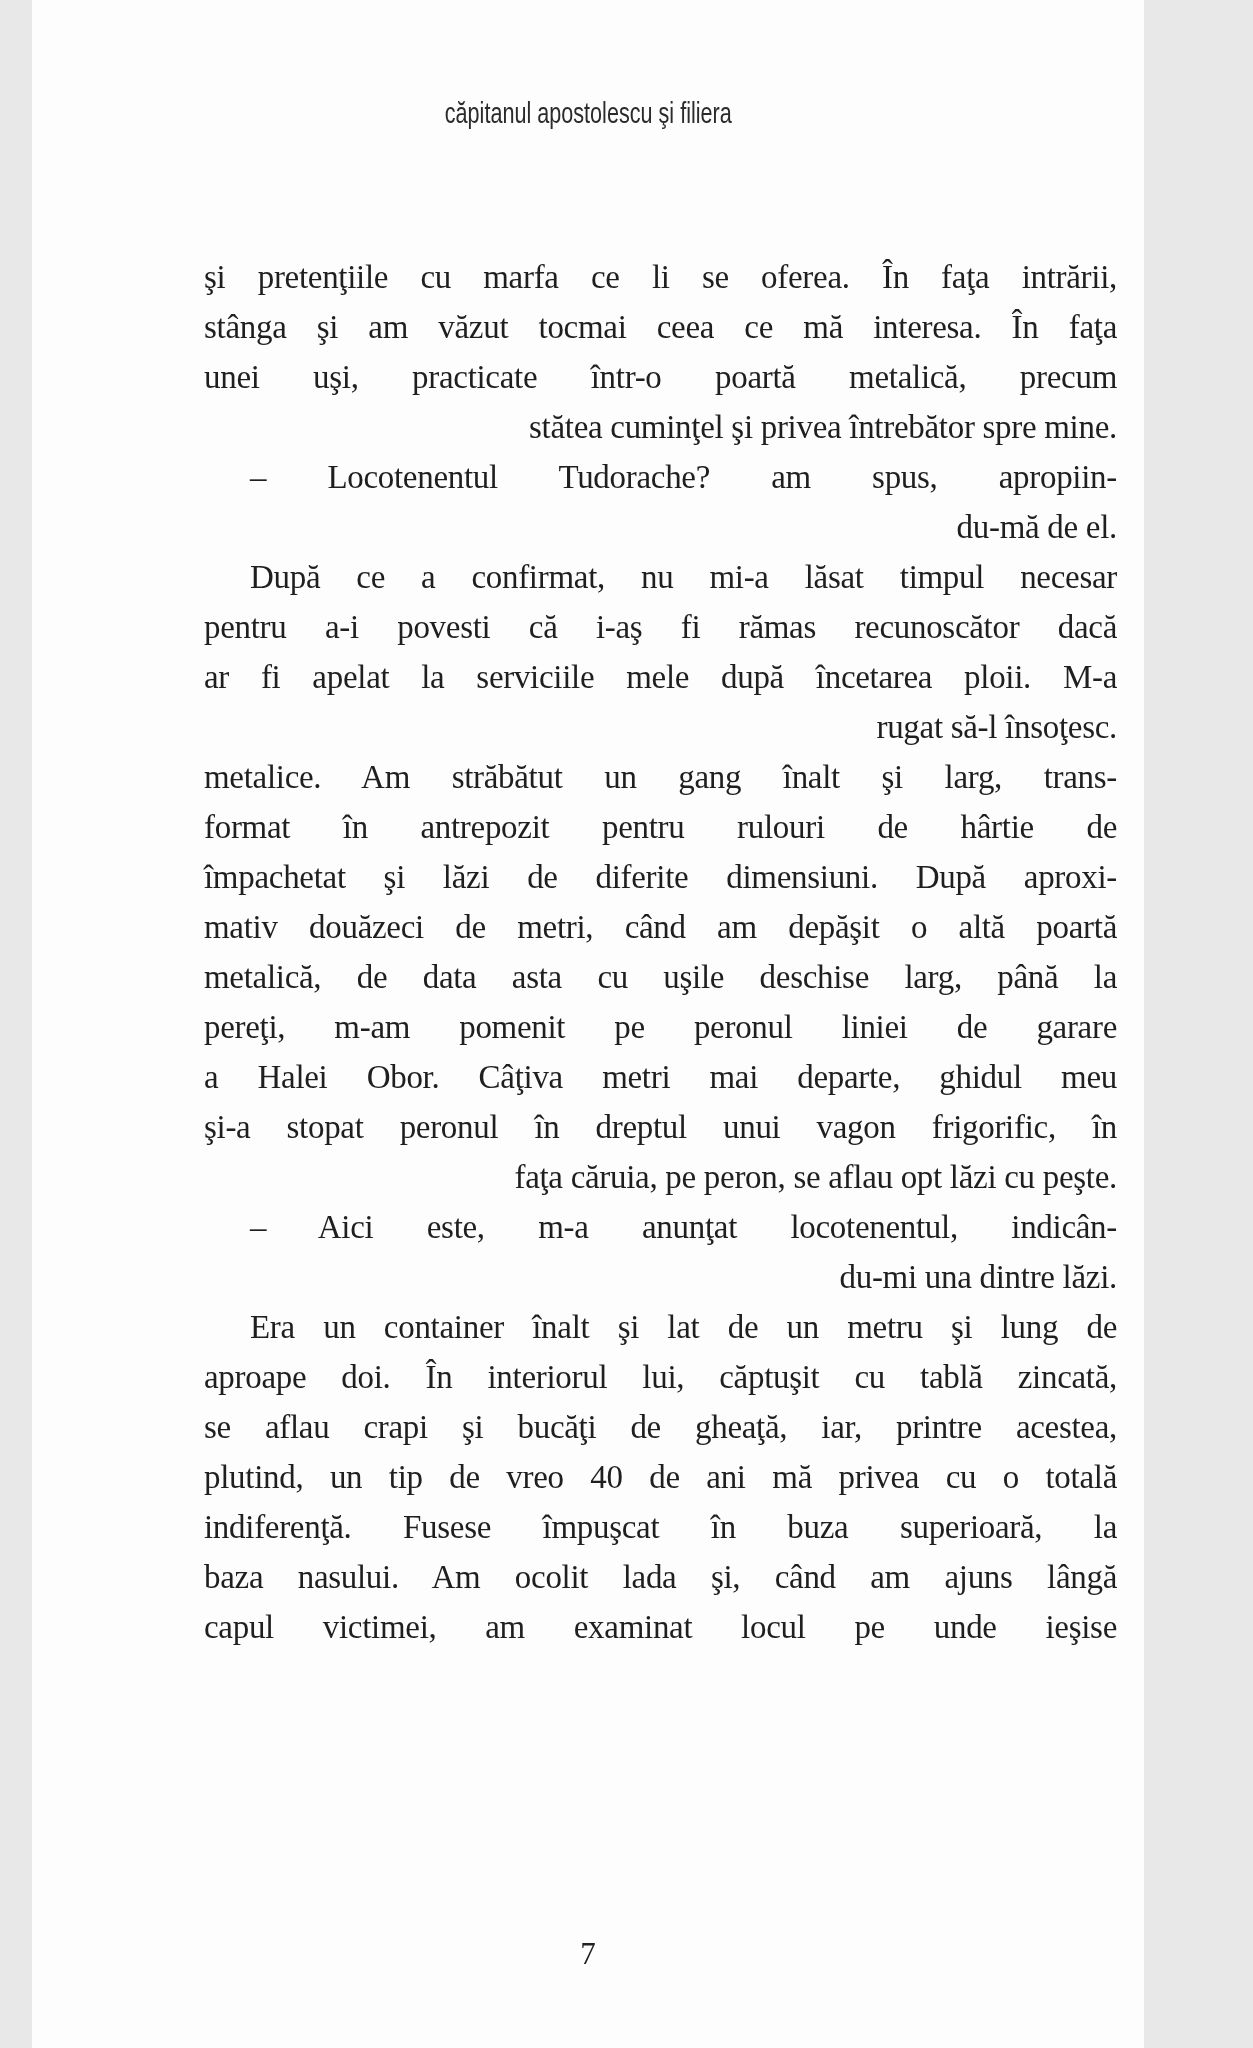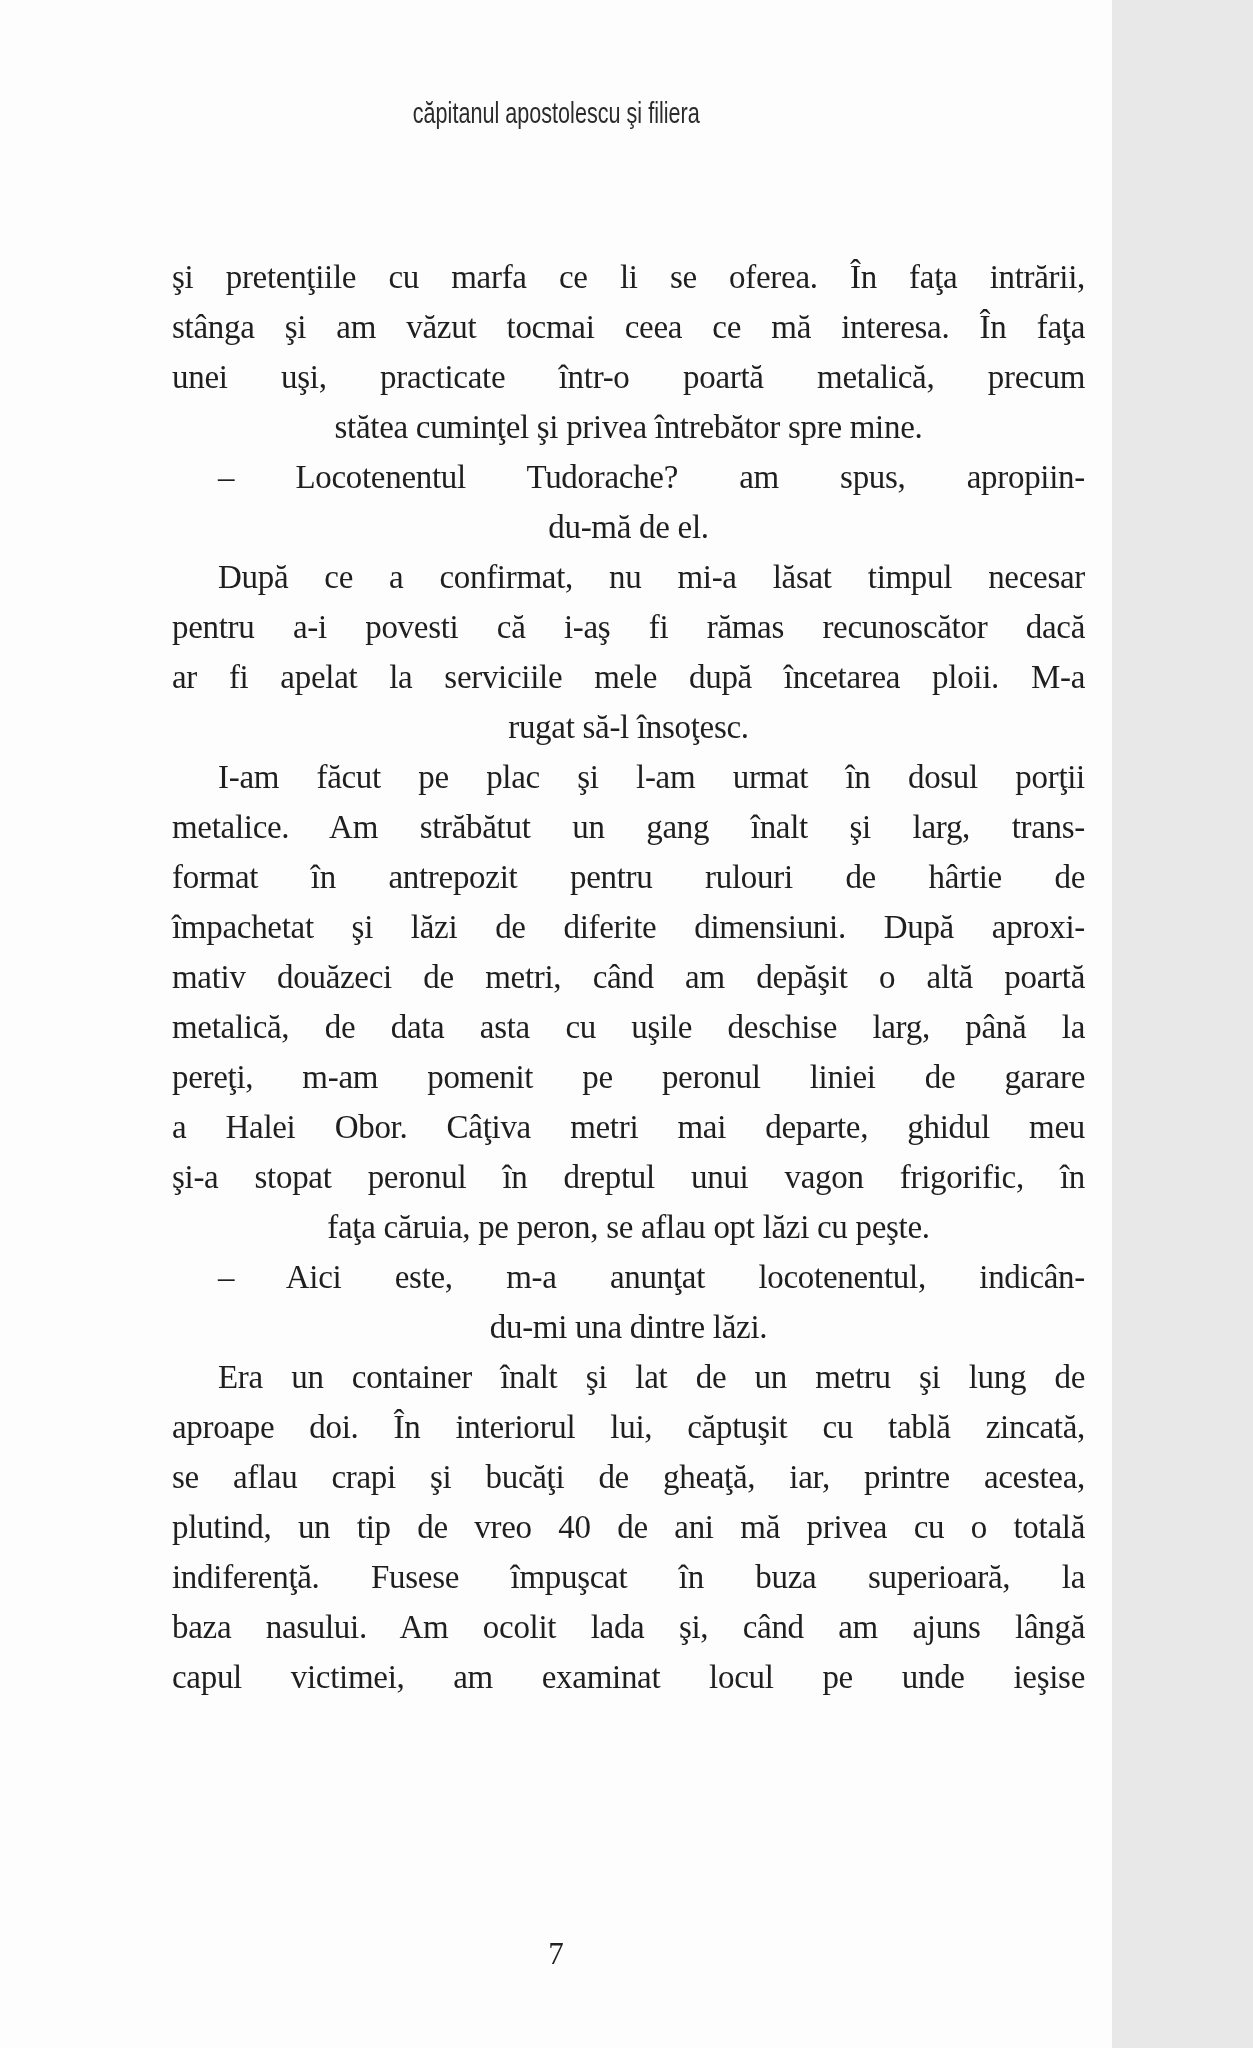--- a/index.html
+++ b/index.html
@@ -8,20 +8,21 @@
     background: #e8e8e8;
   }
   .page {
     position: relative;
     width: 1112px;
     height: 2048px;
     background: var(--paper, #fdfdfd);
     color: var(--ink, #1f1f1f);
     overflow: hidden;
     font-family: "Liberation Serif", serif;
+    margin-left: 32px;
   }
   .running-header {
     position: absolute;
     top: 96px;
     left: 0;
     right: 0;
     text-align: center;
   }
   .running-header .header-text {
     display: inline-block;
@@ -37,21 +38,21 @@
     position: absolute;
     left: 172px;
     top: 252px;
     width: 913px;
   }
   .line {
     font-size: 33px;
     line-height: 50px;
     height: 50px;
     letter-spacing: -0.3px;
-    text-align: center;
+    text-align: right;
     overflow: visible;
   }
   .line.justify {
     text-align: justify;
     text-align-last: justify;
   }
   .line.indent {
     padding-left: 46px;
   }
   .page-number {
@@ -83,21 +84,20 @@
         <div class="line justify indent">– Locotenentul Tudorache? am spus, apropiin-</div>
         <div class="line">du-mă de el.</div>
       </div>
       <div class="para">
         <div class="line justify indent">După ce a confirmat, nu mi-a lăsat timpul necesar</div>
         <div class="line justify">pentru a-i povesti că i-aş fi rămas recunoscător dacă</div>
         <div class="line justify">ar fi apelat la serviciile mele după încetarea ploii. M-a</div>
         <div class="line">rugat să-l însoţesc.</div>
       </div>
       <div class="para">
-        <div class="line justify indent">I-am făcut pe plac şi l-am urmat în dosul porţii</div>
         <div class="line justify">metalice. Am străbătut un gang înalt şi larg, trans-</div>
         <div class="line justify">format în antrepozit pentru rulouri de hârtie de</div>
         <div class="line justify">împachetat şi lăzi de diferite dimensiuni. După aproxi-</div>
         <div class="line justify">mativ douăzeci de metri, când am depăşit o altă poartă</div>
         <div class="line justify">metalică, de data asta cu uşile deschise larg, până la</div>
         <div class="line justify">pereţi, m-am pomenit pe peronul liniei de garare</div>
         <div class="line justify">a Halei Obor. Câţiva metri mai departe, ghidul meu</div>
         <div class="line justify">şi-a stopat peronul în dreptul unui vagon frigorific, în</div>
         <div class="line">faţa căruia, pe peron, se aflau opt lăzi cu peşte.</div>
       </div>

